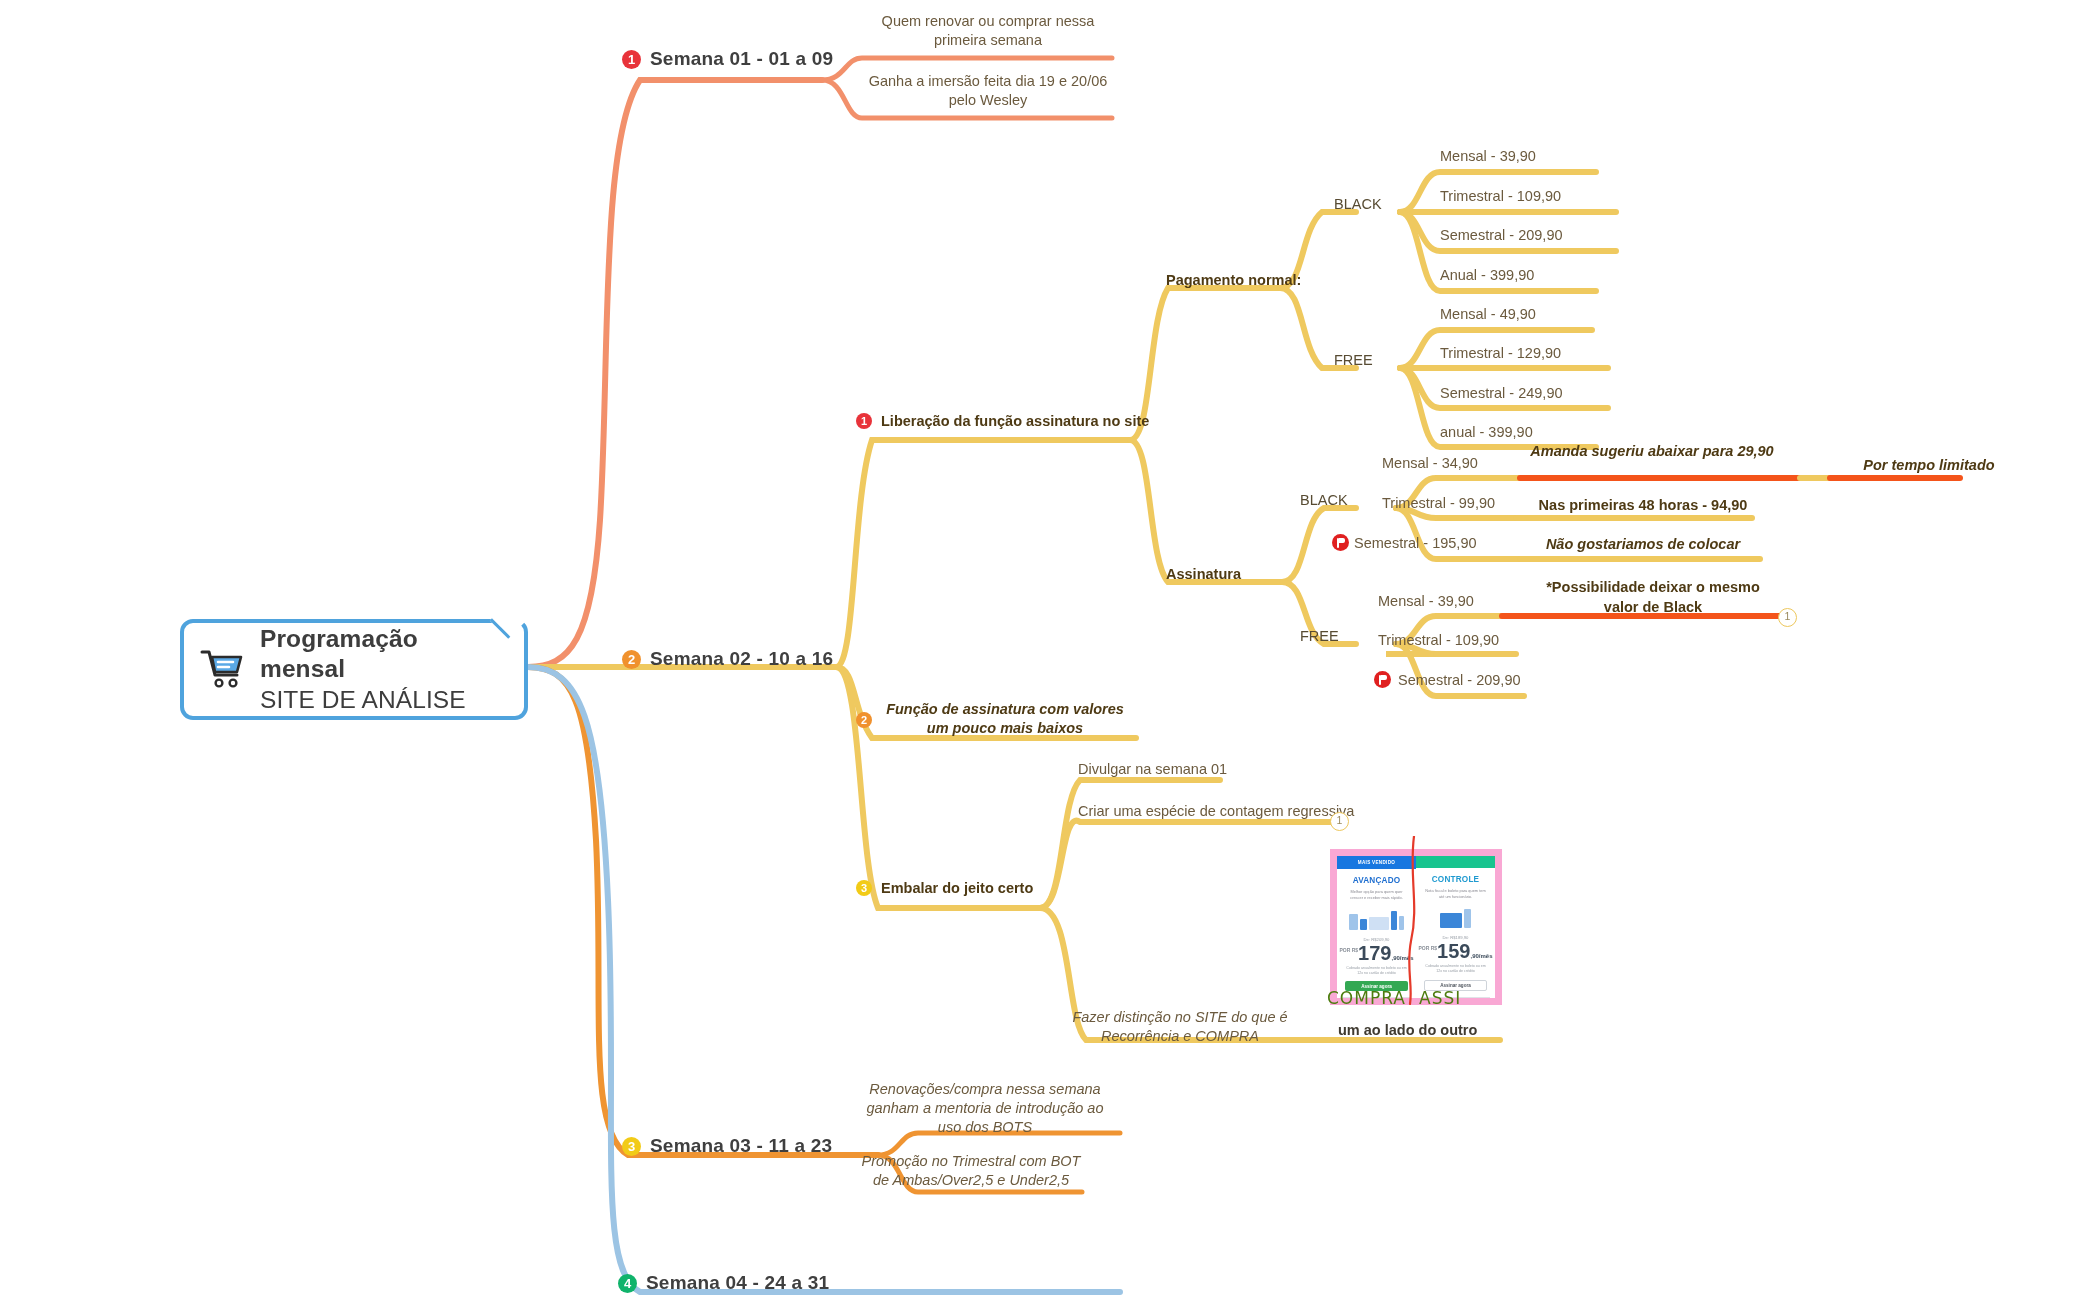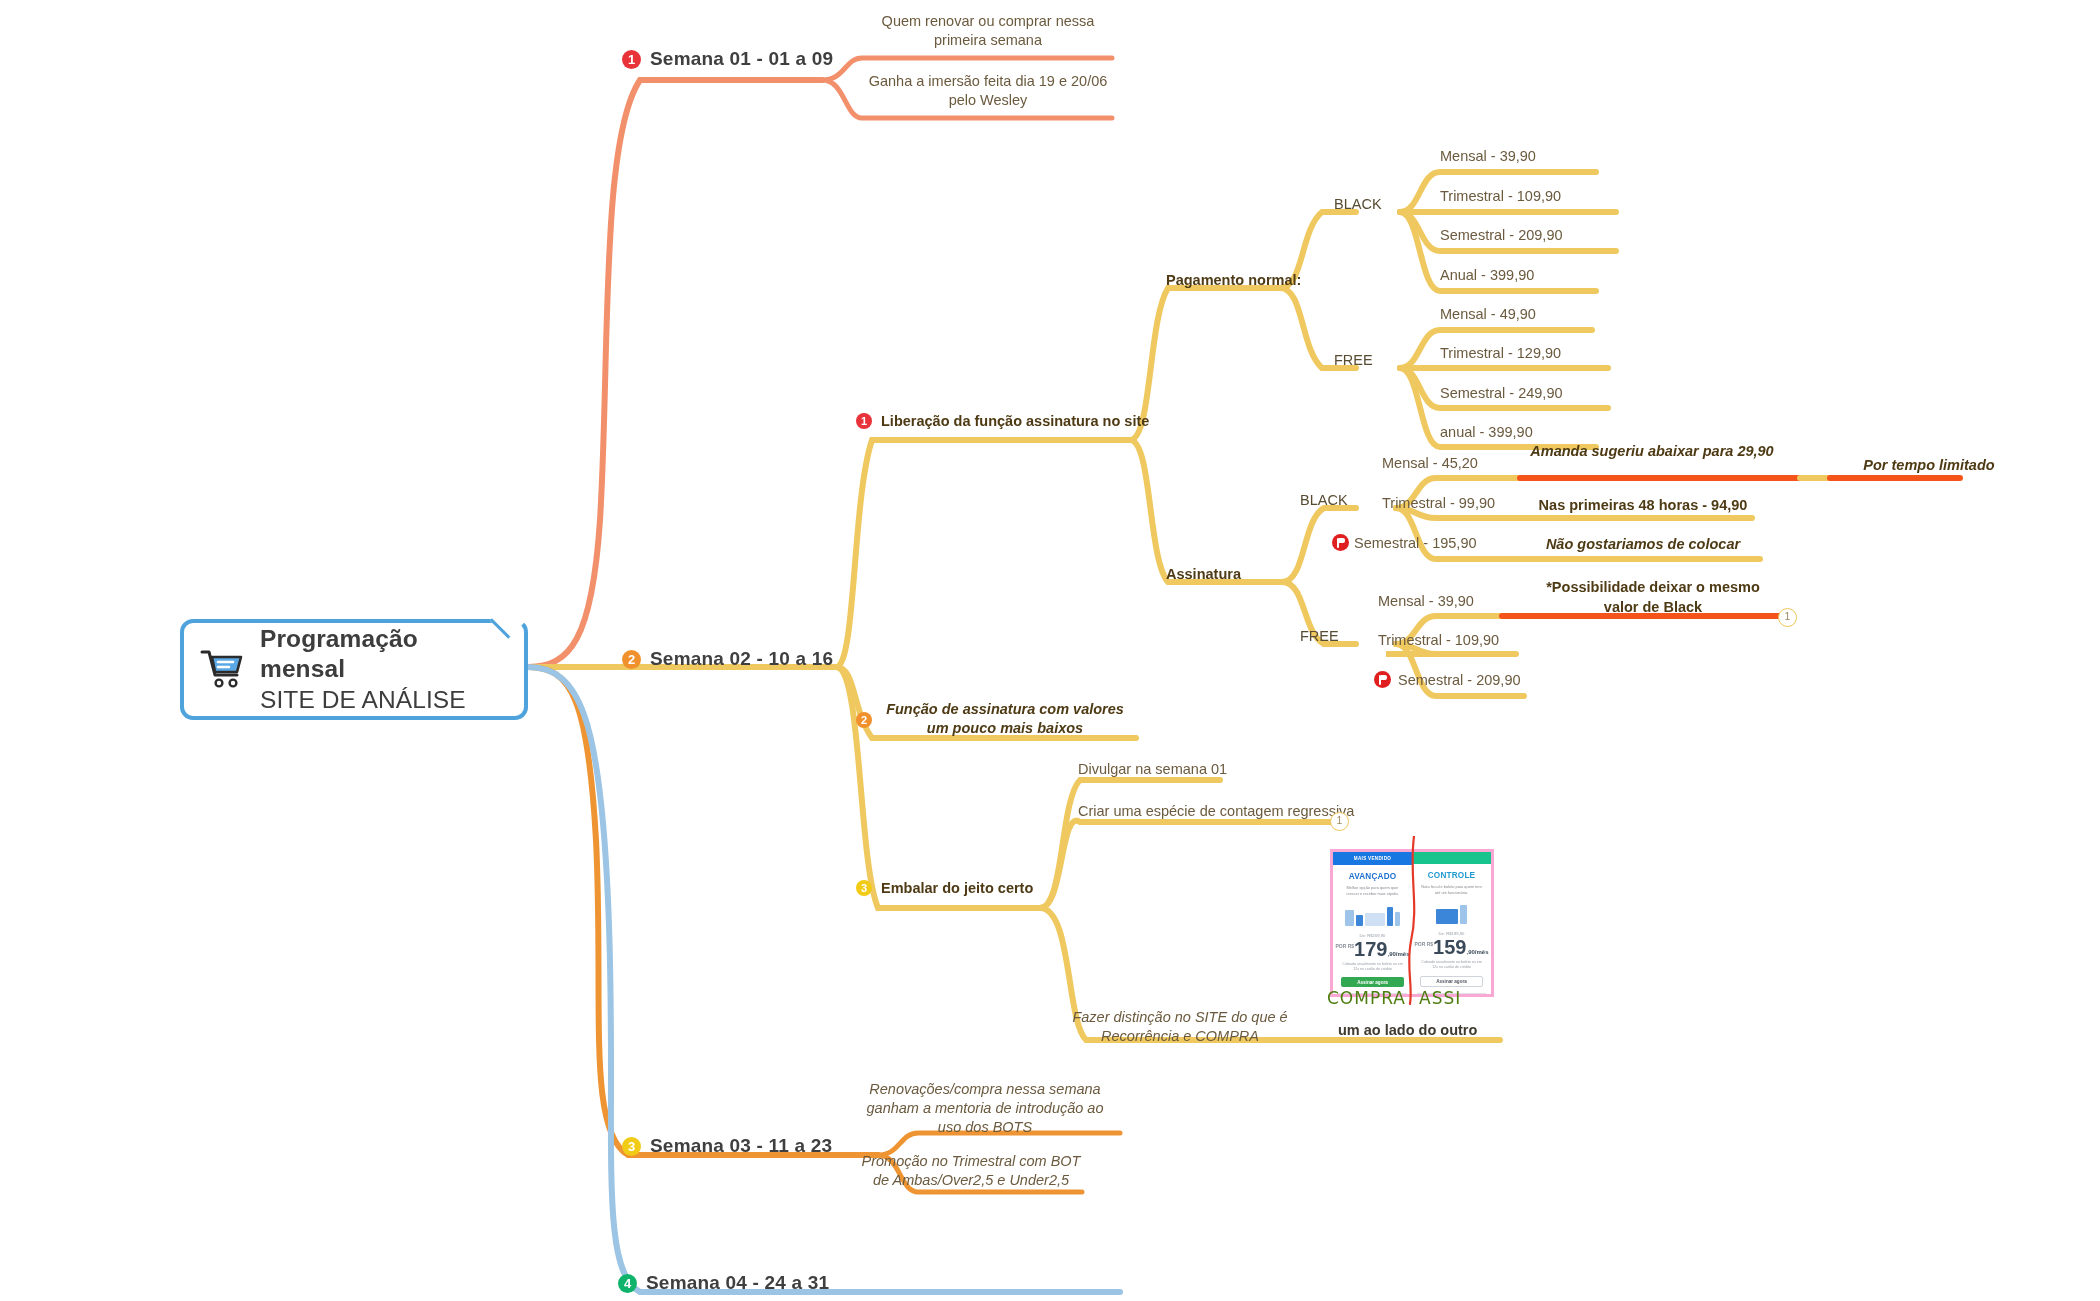--- a/index.html
+++ b/index.html
@@ -46,21 +46,21 @@
   .price{font-size:14.5px;color:#6b5a3e;white-space:nowrap;}
   .plan{font-size:14.5px;color:#574b32;white-space:nowrap;}
   .strong-brown{font-size:14.5px;font-weight:700;color:#4e3a14;}
 
   
   .cbub{position:absolute;width:17px;height:17px;border-radius:50%;border:1.5px solid #edc75c;
         background:#fff;color:#9a8a5e;font-size:10.5px;line-height:15px;text-align:center;}
 
   
   .shot{position:absolute;left:1330px;top:849px;width:158px;height:142px;background:#fff;
-        border:3px solid #f9a8d4;display:flex;overflow:hidden;}
+        border:7px solid #f9a8d4;display:flex;overflow:hidden;}
   .shot .col{flex:1;display:flex;flex-direction:column;background:#fff;}
   .shot .chead{height:17px;display:flex;align-items:center;justify-content:center;
                font-size:4.6px;font-weight:700;color:#fff;letter-spacing:.3px;}
   .h-blue{background:#1877e0;}
   .h-teal{background:#17c48e;}
   .shot .cname{font-size:8.2px;font-weight:700;text-align:center;margin-top:7px;letter-spacing:.2px;}
   .n-blue{color:#1f6fd0;}
   .n-teal{color:#1f9ad0;}
   .shot .cdesc{font-size:3.9px;color:#8a8a92;text-align:center;line-height:1.5;margin:4px 7px 0;}
   .shot .art{height:38px;display:flex;align-items:flex-end;justify-content:center;gap:2px;padding-bottom:2px;}
@@ -207,21 +207,21 @@
 
   <div class="node price" style="left:1440px;top:306px;">Mensal - 49,90</div>
   <div class="node price" style="left:1440px;top:345px;">Trimestral - 129,90</div>
   <div class="node price" style="left:1440px;top:385px;">Semestral - 249,90</div>
   <div class="node price" style="left:1440px;top:424px;">anual - 399,90</div>
 
   <div class="node plan bold" style="left:1166px;top:566px;color:#4e3a14;">Assinatura</div>
   <div class="node plan" style="left:1300px;top:492px;">BLACK</div>
   <div class="node plan" style="left:1300px;top:628px;">FREE</div>
 
-  <div class="node price" style="left:1382px;top:455px;">Mensal - 45,20</div>
+  <div class="node price" style="left:1382px;top:455px;">Mensal - 34,90</div>
   <div class="node price" style="left:1382px;top:495px;">Trimestral - 99,90</div>
   <div class="lab" style="left:1332px;top:534px;gap:5px;">
     <span class="flagico"></span>
     <span class="price">Semestral - 195,90</span>
   </div>
 
   <div class="node price" style="left:1378px;top:593px;">Mensal - 39,90</div>
   <div class="node price" style="left:1378px;top:632px;">Trimestral - 109,90</div>
   <div class="lab" style="left:1374px;top:671px;gap:7px;">
     <span class="flagico"></span>

